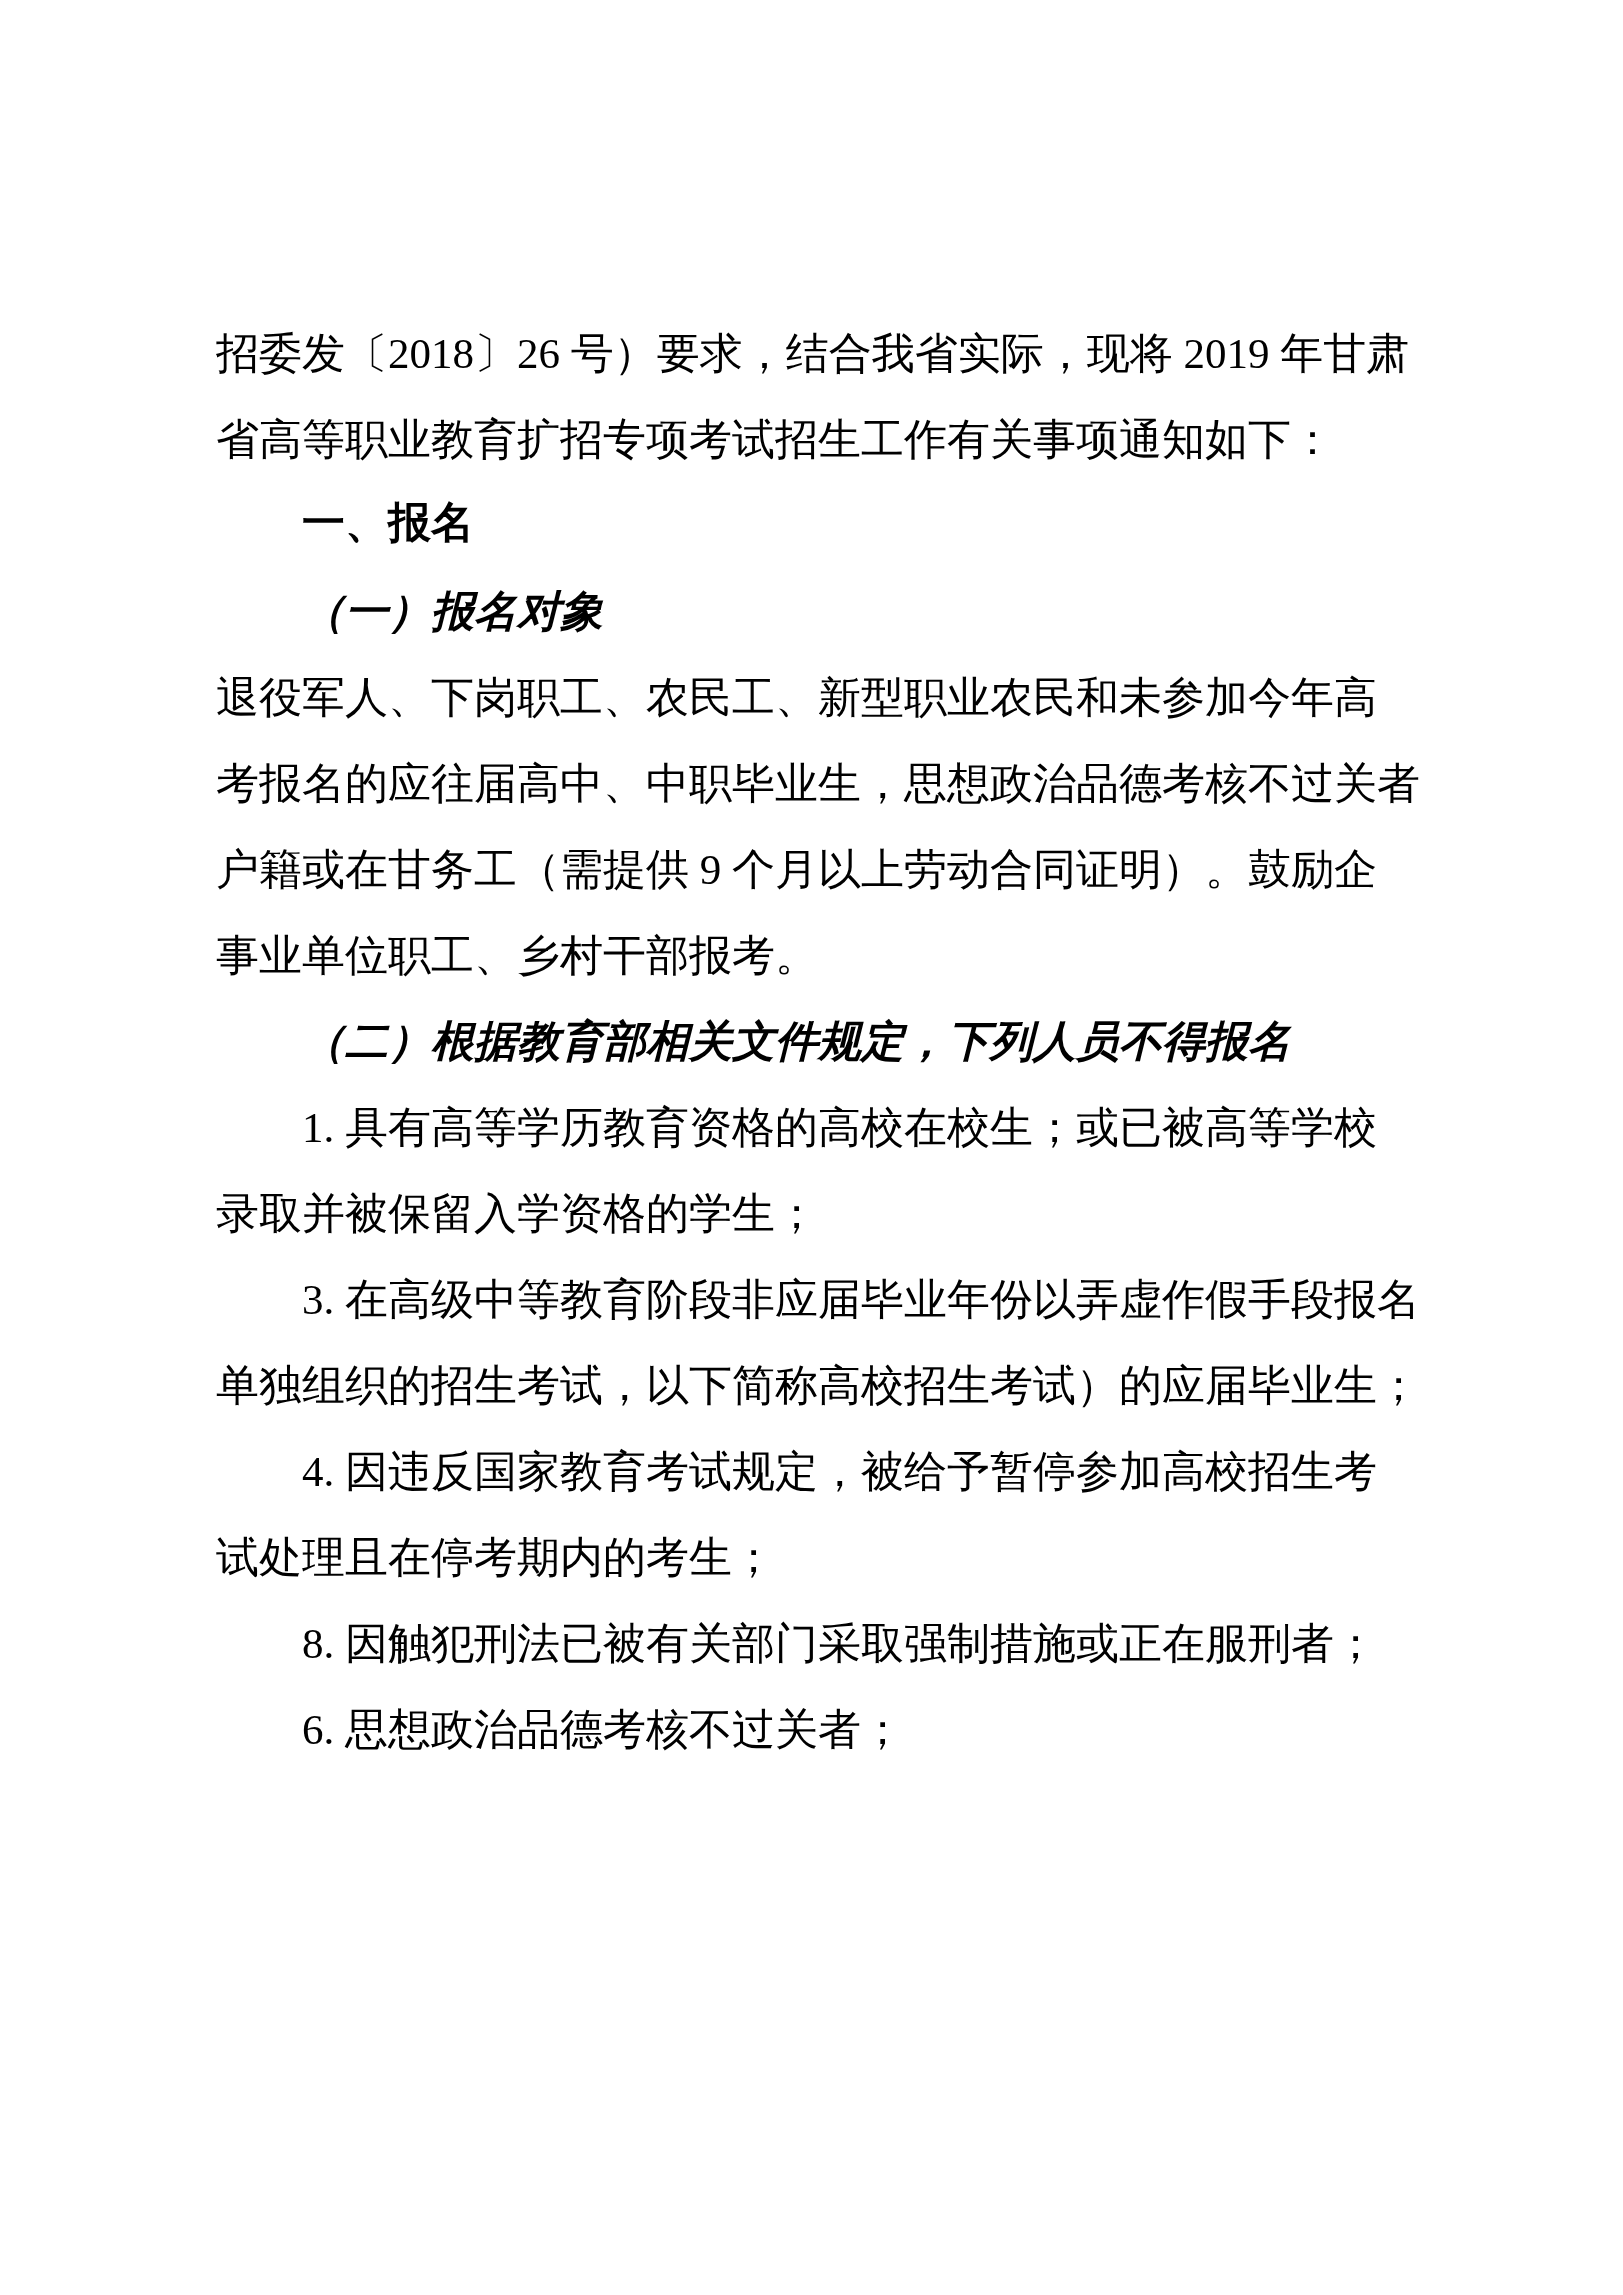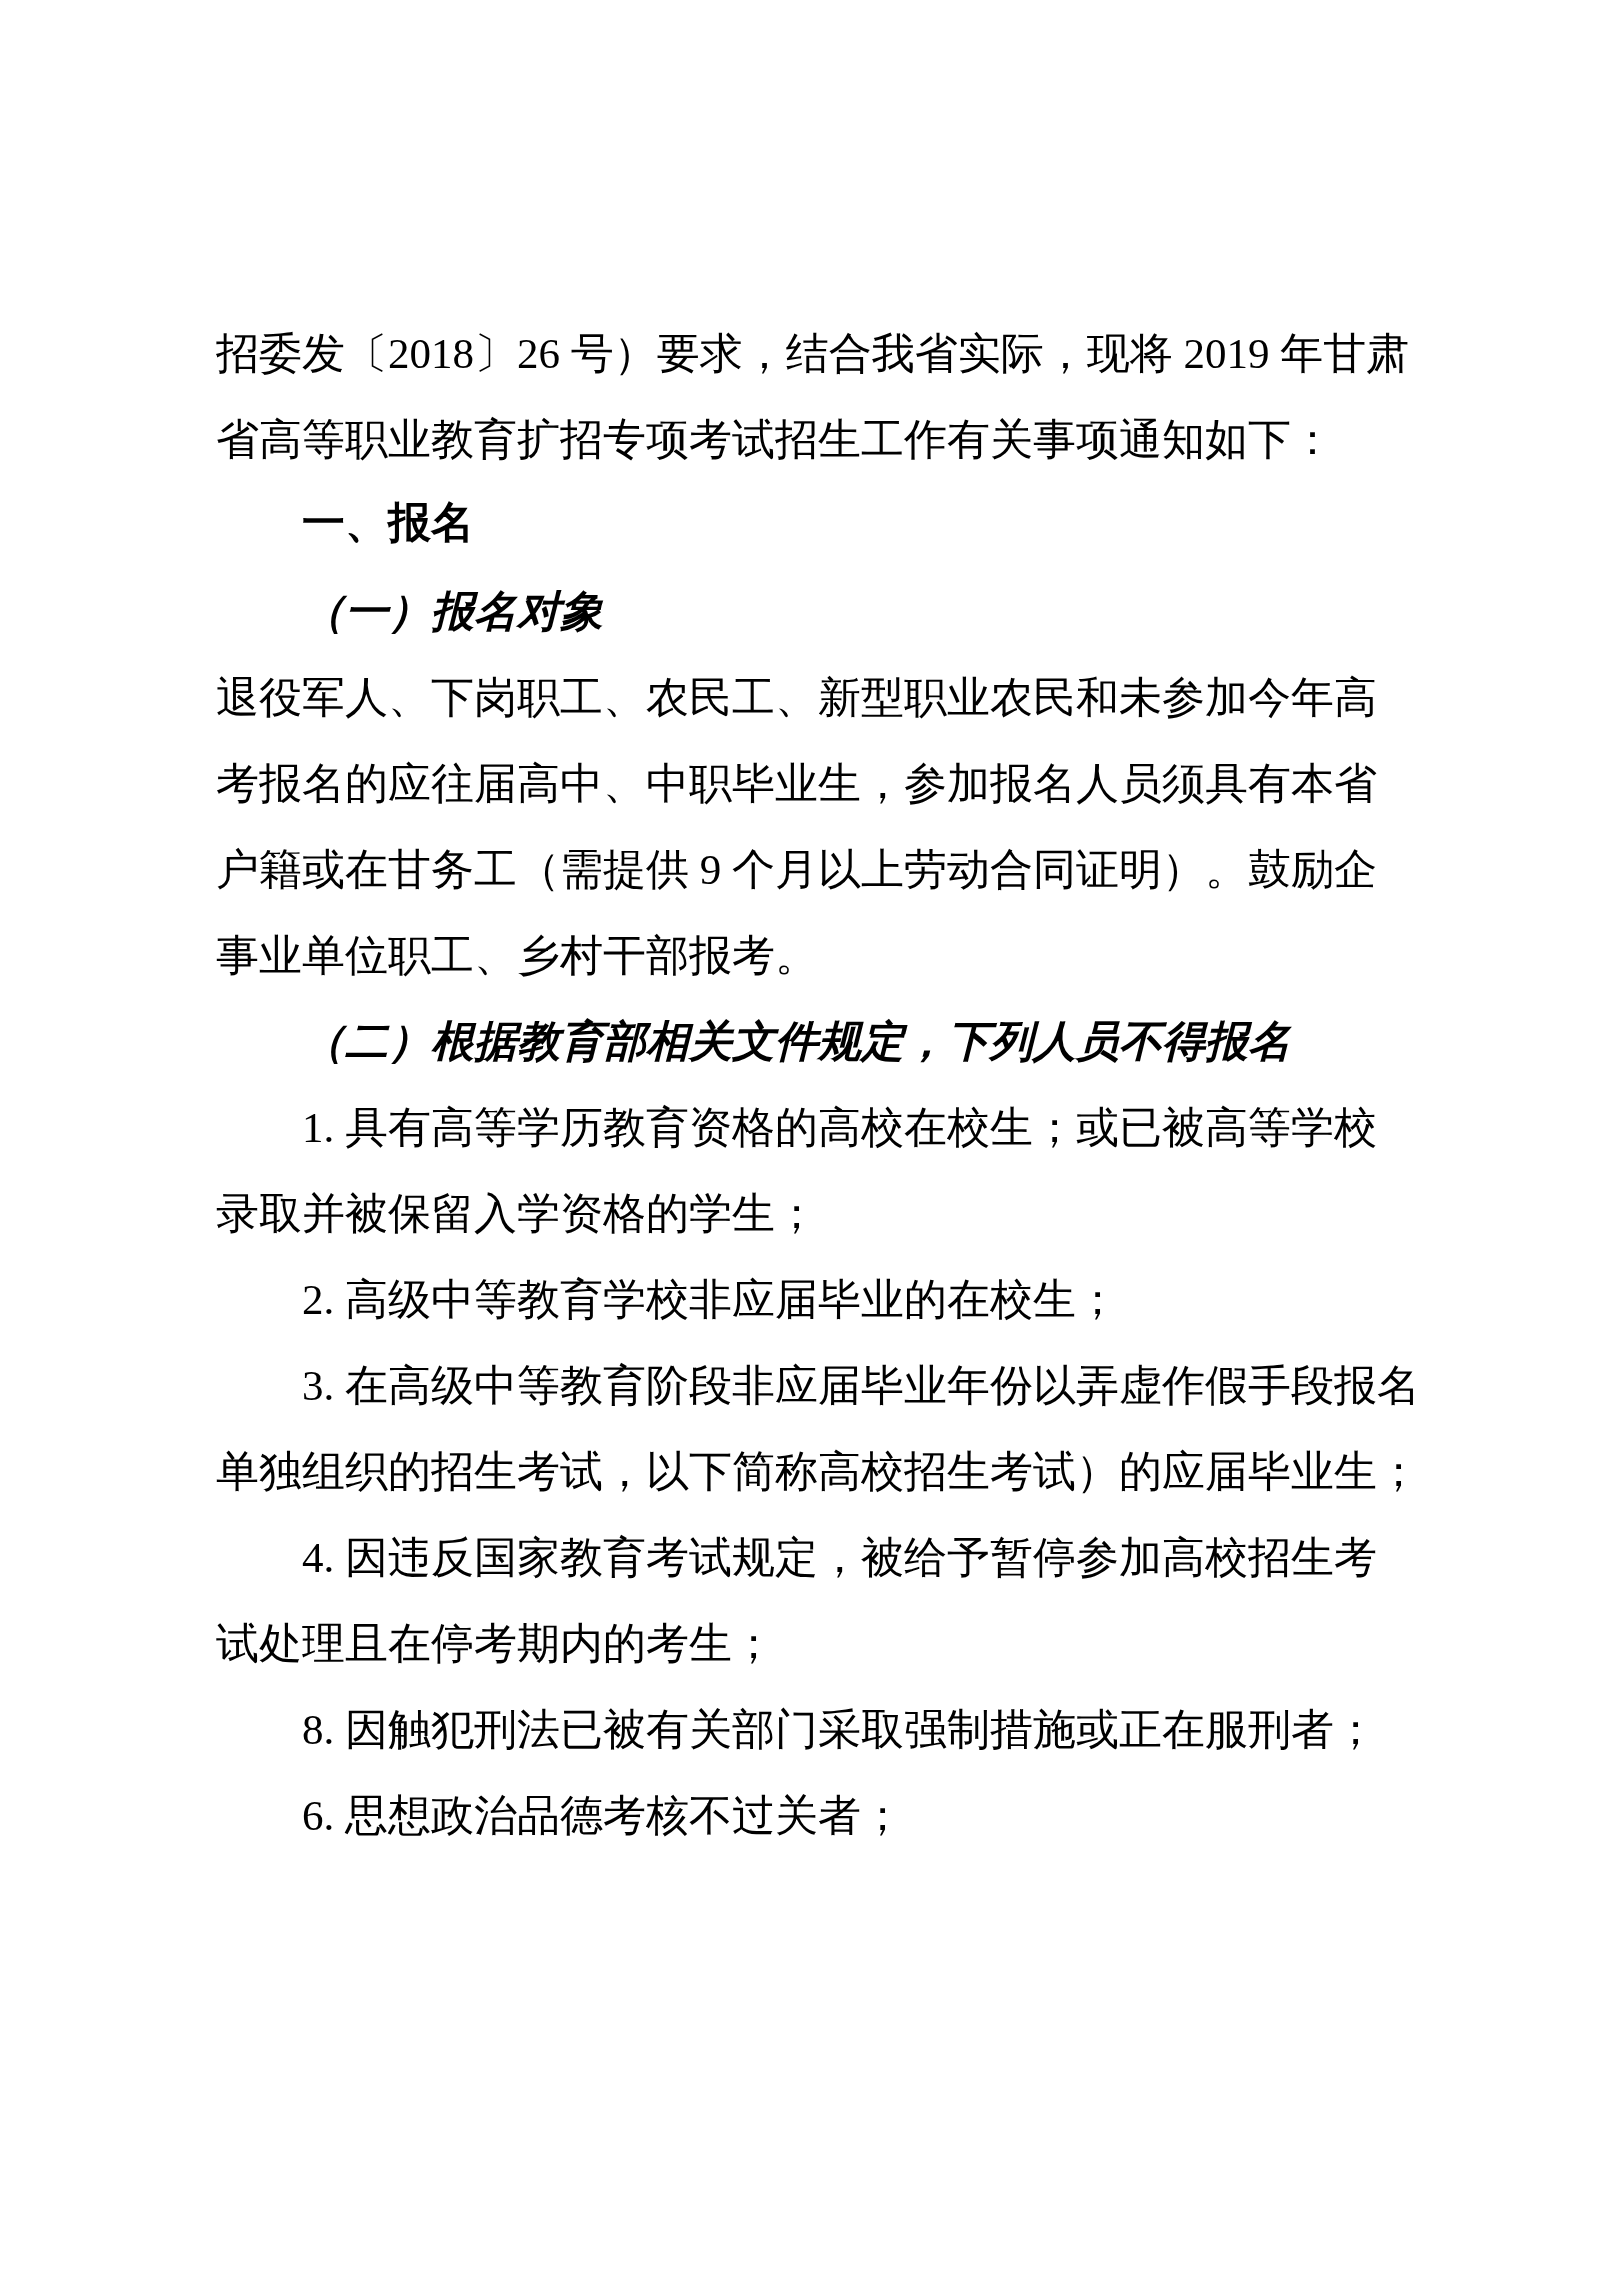--- a/index.html
+++ b/index.html
@@ -57,27 +57,26 @@
 </head>
 <body>
 
 <div class="page">
   <div class="text-block">
     <div class="line">招委发〔2018〕26 号）要求，结合我省实际，现将 2019 年甘肃</div>
     <div class="line">省高等职业教育扩招专项考试招生工作有关事项通知如下：</div>
     <div class="line h1 indent">一、报名</div>
     <div class="line h2 indent">（一）报名对象</div>
     <div class="line">退役军人、下岗职工、农民工、新型职业农民和未参加今年高</div>
-    <div class="line">考报名的应往届高中、中职毕业生，参加报名人员须具有本省</div>
+    <div class="line">考报名的应往届高中、中职毕业生，思想政治品德考核不过关者</div>
     <div class="line">户籍或在甘务工（需提供 9 个月以上劳动合同证明）。鼓励企</div>
     <div class="line">事业单位职工、乡村干部报考。</div>
     <div class="line h2 indent">（二）根据教育部相关文件规定，下列人员不得报名</div>
     <div class="line indent">1. 具有高等学历教育资格的高校在校生；或已被高等学校</div>
     <div class="line">录取并被保留入学资格的学生；</div>
-    <div class="line indent">2. 高级中等教育学校非应届毕业的在校生；</div>
     <div class="line indent">3. 在高级中等教育阶段非应届毕业年份以弄虚作假手段报名</div>
     <div class="line">单独组织的招生考试，以下简称高校招生考试）的应届毕业生；</div>
     <div class="line indent">4. 因违反国家教育考试规定，被给予暂停参加高校招生考</div>
     <div class="line">试处理且在停考期内的考生；</div>
     <div class="line indent">8. 因触犯刑法已被有关部门采取强制措施或正在服刑者；</div>
     <div class="line indent">6. 思想政治品德考核不过关者；</div>
   </div>
 
   <div class="page-number">2</div>
 </div>

